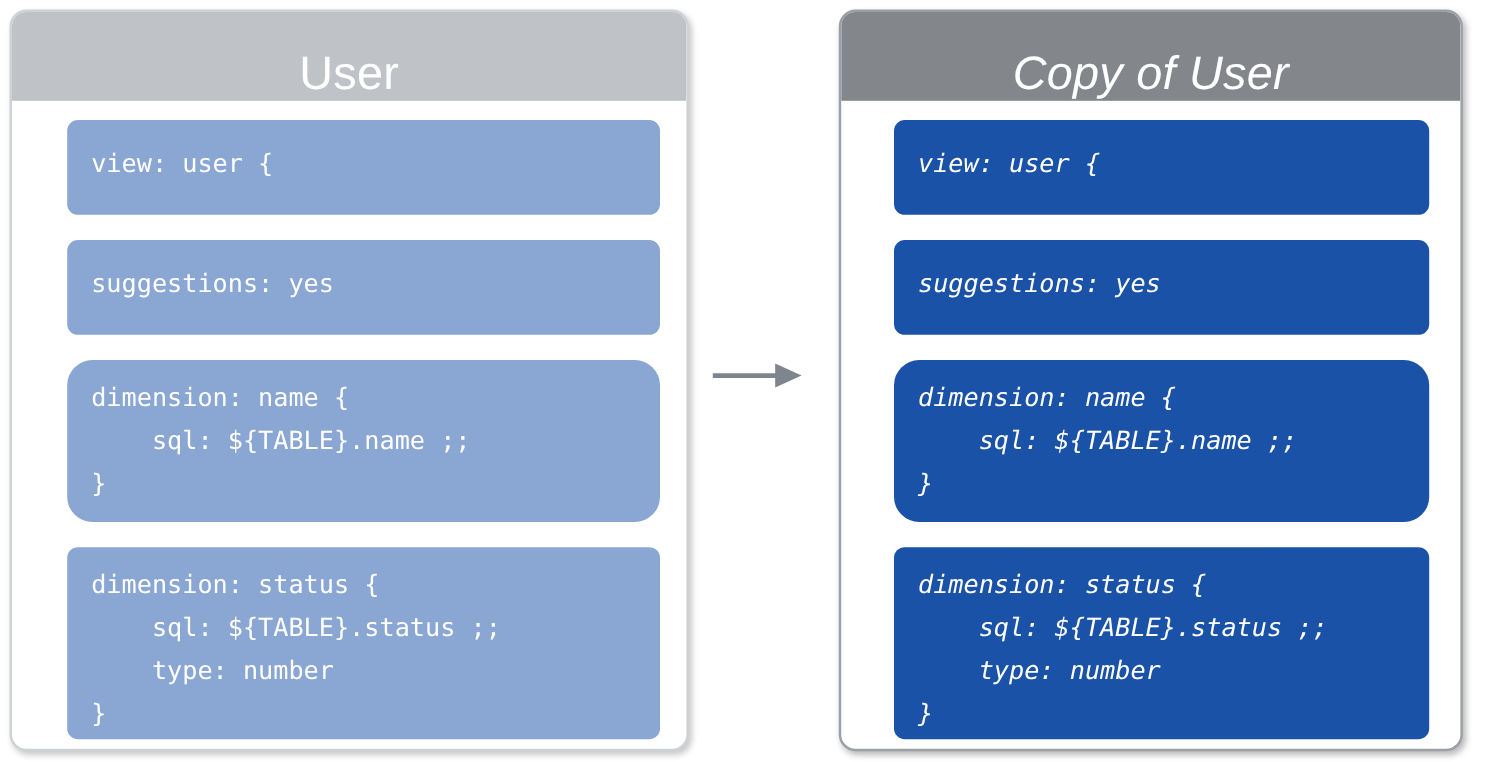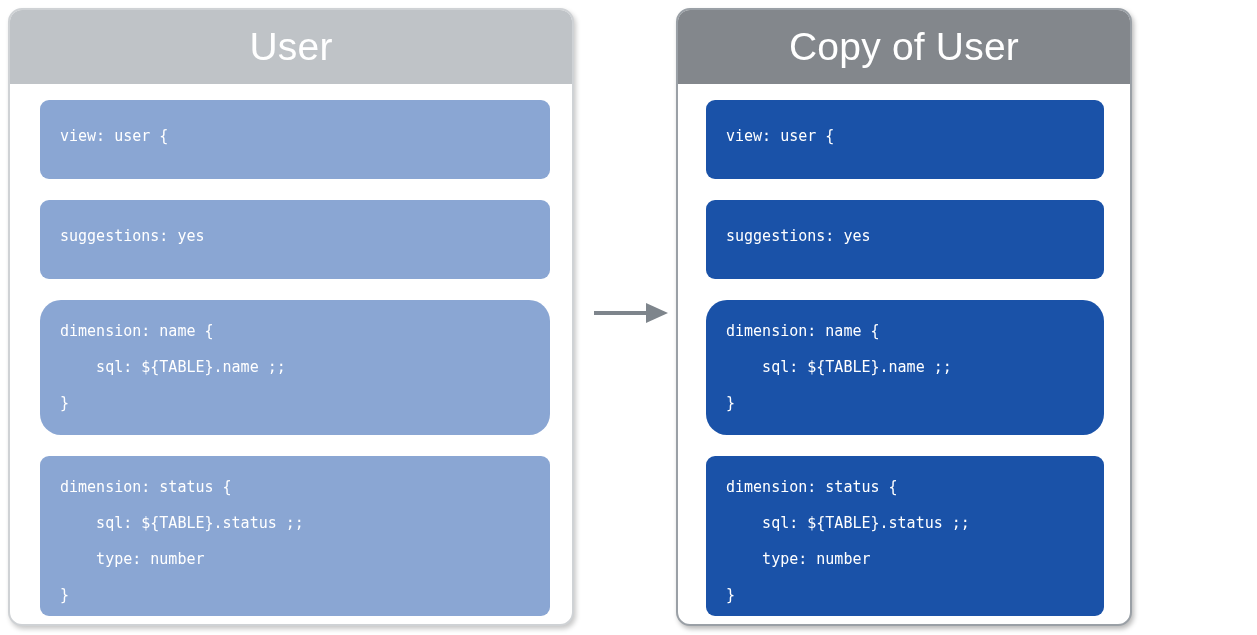--- a/index.html
+++ b/index.html
@@ -33,32 +33,33 @@
     display: flex;
     flex-direction: column;
   }
   .panel.left {
     left: 8px;
     width: 566px;
     border: 2px solid #cfd2d5;
     box-shadow: 2px 3px 5px rgba(0,0,0,0.22);
   }
   .panel.right {
-    left: 676px;
-    width: 456px;
+    left: 699px;
+    width: 520px;
     border: 2px solid #9aa0a6;
     box-shadow: 2px 3px 5px rgba(0,0,0,0.28);
+    font-style: italic;
   }
 
   
   .panel-header {
     height: 74px;
     flex: 0 0 74px;
     display: flex;
-    align-items: center;
+    align-items: flex-end;
     justify-content: center;
     color: #ffffff;
     font-size: 39px;
     font-weight: 400;
     letter-spacing: 0.2px;
     user-select: none;
   }
   .panel.left .panel-header  { background: #bfc3c7; }
   .panel.right .panel-header { background: #83878c; }
 
@@ -74,25 +75,26 @@
   .panel.right .panel-body {
     padding-left: 28px;
     padding-right: 26px;
   }
 
   .code-block {
     border-radius: 9px;
     box-sizing: border-box;
     padding: 6px 18px 16px 20px;
     font-family: "DejaVu Sans Mono", "Liberation Mono", monospace;
-    font-size: 15px;
+    font-size: 21px;
     line-height: 36px;
     color: #ffffff;
     white-space: pre;
     overflow: hidden;
+    margin-left: 16px;
   }
   .panel.left  .code-block { background: #8aa6d3; }
   .panel.right .code-block { background: #1a52a8; }
 
   
   .code-block.b1 { height: 79px;  padding-top: 18px; }
   .code-block.b2 { height: 79px;  padding-top: 18px; }
   .code-block.b3 { height: 135px; padding-top: 13px; border-radius: 21px; }
   .code-block.b4 { height: 160px; padding-top: 13px; }
 

